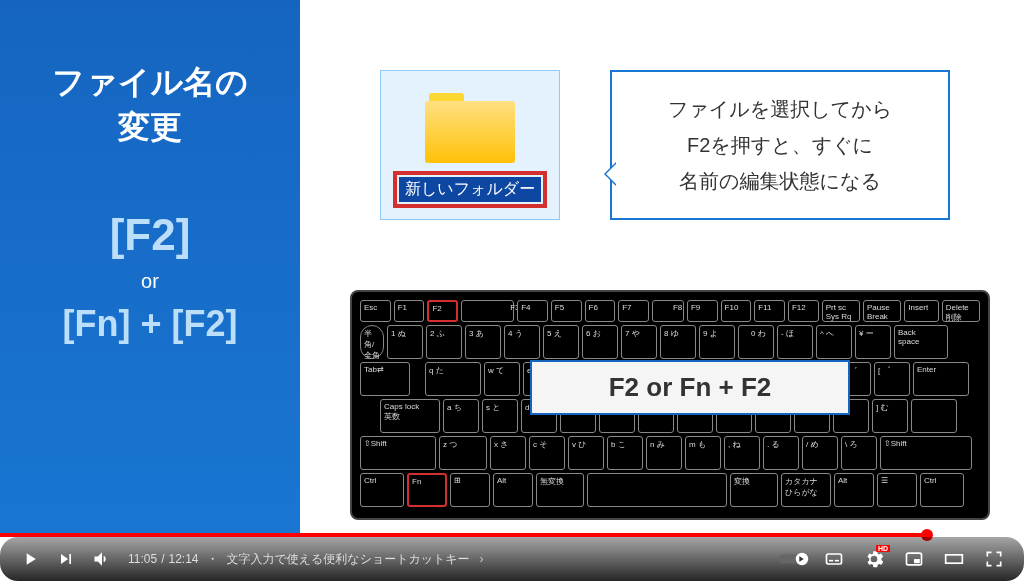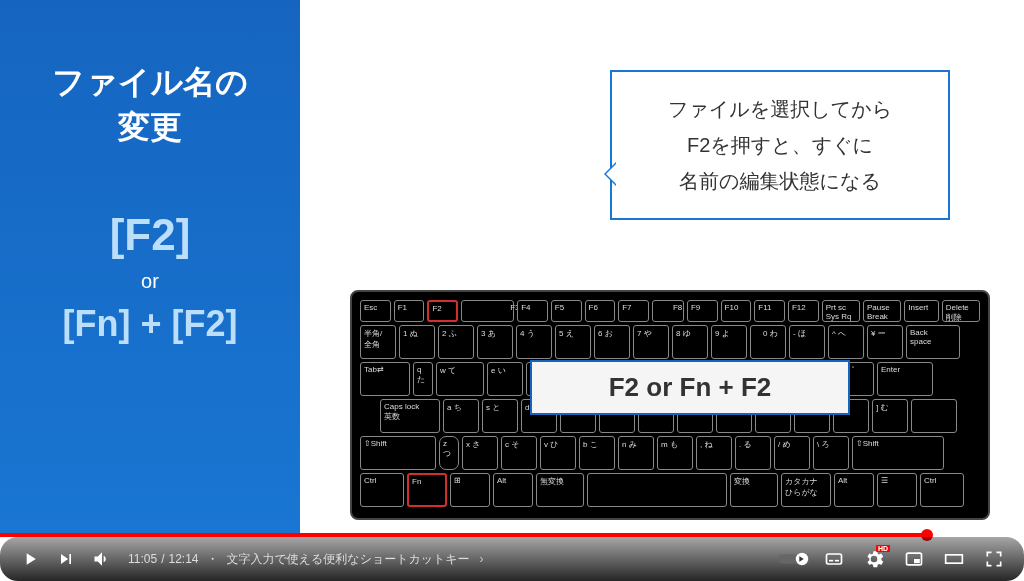--- a/index.html
+++ b/index.html
@@ -62,20 +62,31 @@
 
     <div class="left-panel">
       <div class="left-title">ファイル名の<br>変更</div>
       <div class="left-key1">[F2]</div>
       <div class="left-or">or</div>
       <div class="left-key2">[Fn] + [F2]</div>
     </div>
 
     <div class="right-panel">
 
+      <div class="folder-area">
+        <div class="folder-icon-wrap">
+          <div class="folder-icon">
+            <div class="folder-tab"></div>
+            <div class="folder-body"></div>
+          </div>
+          <div class="folder-label-wrap">
+            <div class="folder-label">新しいフォルダー</div>
+          </div>
+        </div>
+      </div>
 
       <div class="speech-bubble">
         <span>ファイルを選択してから<br>F2を押すと、すぐに<br>名前の編集状態になる</span>
       </div>
 
       <div class="keyboard">
         <div class="kb-row">
             <div class="kb-key fn-row" style="width: 32px;">Esc</div>
             <div class="kb-key fn-row" style="width: 32px;">F1</div>
             <div class="kb-key fn-row kb-highlight" style="width: 32px;">F2</div>
@@ -88,40 +99,40 @@
             <div class="kb-key fn-row" style="width: 32px;">F9</div>
             <div class="kb-key fn-row" style="width: 32px;">F10</div>
             <div class="kb-key fn-row" style="width: 32px;">F11</div>
             <div class="kb-key fn-row" style="width: 32px;">F12</div>
             <div class="kb-key fn-row" style="width: 40px;">Prt sc<br>Sys Rq</div>
             <div class="kb-key fn-row" style="width: 40px;">Pause<br>Break</div>
             <div class="kb-key fn-row" style="width: 36px;">Insert</div>
             <div class="kb-key fn-row" style="width: 40px;">Delete<br>削除</div>
           </div>
         <div class="kb-row">
-            <div class="kb-key tall" style="width: 36px;">半角/<br>全角</div>
+            <div class="kb-key tall" style="width: 24px; border-radius: 17px;">半角/<br>全角</div>
             <div class="kb-key tall" style="width: 36px;">1 ぬ</div>
             <div class="kb-key tall" style="width: 36px;">2 ふ</div>
             <div class="kb-key tall" style="width: 36px;">3 あ</div>
             <div class="kb-key tall" style="width: 36px;">4 う</div>
             <div class="kb-key tall" style="width: 36px;">5 え</div>
             <div class="kb-key tall" style="width: 36px;">6 お</div>
             <div class="kb-key tall" style="width: 36px;">7 や</div>
             <div class="kb-key tall" style="width: 36px;">8 ゆ</div>
             <div class="kb-key tall" style="width: 36px;">9 よ</div>
             <div class="kb-key tall" style="width: 36px; padding-left: 12px;">0 わ</div>
             <div class="kb-key tall" style="width: 36px;">- ほ</div>
             <div class="kb-key tall" style="width: 36px;">^ へ</div>
             <div class="kb-key tall" style="width: 36px;">¥ ー</div>
             <div class="kb-key tall" style="width: 54px;">Back<br>space</div>
           </div>
         <div class="kb-row">
             <div class="kb-key tall" style="width: 50px;">Tab⇄</div>
-            <div class="kb-key tall" style="width: 20px;">q た</div>
-            <div class="kb-key tall" style="width: 48px;">w て</div>
+            <div class="kb-key tall" style="width: 56px; margin-left: 12px;">q た</div>
+            <div class="kb-key tall" style="width: 36px;">w て</div>
             <div class="kb-key tall" style="width: 36px;">e い</div>
             <div class="kb-key tall" style="width: 36px;">r す</div>
             <div class="kb-key tall" style="width: 36px;">t か</div>
             <div class="kb-key tall" style="width: 36px;">y ん</div>
             <div class="kb-key tall" style="width: 36px;">u な</div>
             <div class="kb-key tall" style="width: 36px;">i に</div>
             <div class="kb-key tall" style="width: 36px;">o ら</div>
             <div class="kb-key tall" style="width: 36px;">p せ</div>
             <div class="kb-key tall" style="width: 36px;">@ ゛</div>
             <div class="kb-key tall" style="width: 36px;">[ ゜</div>
@@ -138,21 +149,21 @@
             <div class="kb-key tall" style="width: 36px;">j ま</div>
             <div class="kb-key tall" style="width: 36px;">k の</div>
             <div class="kb-key tall" style="width: 36px;">l り</div>
             <div class="kb-key tall" style="width: 36px;">; れ</div>
             <div class="kb-key tall" style="width: 36px;">: け</div>
             <div class="kb-key tall" style="width: 36px;">] む</div>
             <div class="kb-key tall" style="width: 46px;"></div>
           </div>
         <div class="kb-row">
             <div class="kb-key tall" style="width: 76px;">⇧Shift</div>
-            <div class="kb-key tall" style="width: 20px; border-radius: 7px;">z つ</div>
+            <div class="kb-key tall" style="width: 48px;">z つ</div>
             <div class="kb-key tall" style="width: 36px;">x さ</div>
             <div class="kb-key tall" style="width: 36px;">c そ</div>
             <div class="kb-key tall" style="width: 36px;">v ひ</div>
             <div class="kb-key tall" style="width: 36px;">b こ</div>
             <div class="kb-key tall" style="width: 36px;">n み</div>
             <div class="kb-key tall" style="width: 36px;">m も</div>
             <div class="kb-key tall" style="width: 36px;">, ね</div>
             <div class="kb-key tall" style="width: 36px;">. る</div>
             <div class="kb-key tall" style="width: 36px;">/ め</div>
             <div class="kb-key tall" style="width: 36px;">\ ろ</div>

